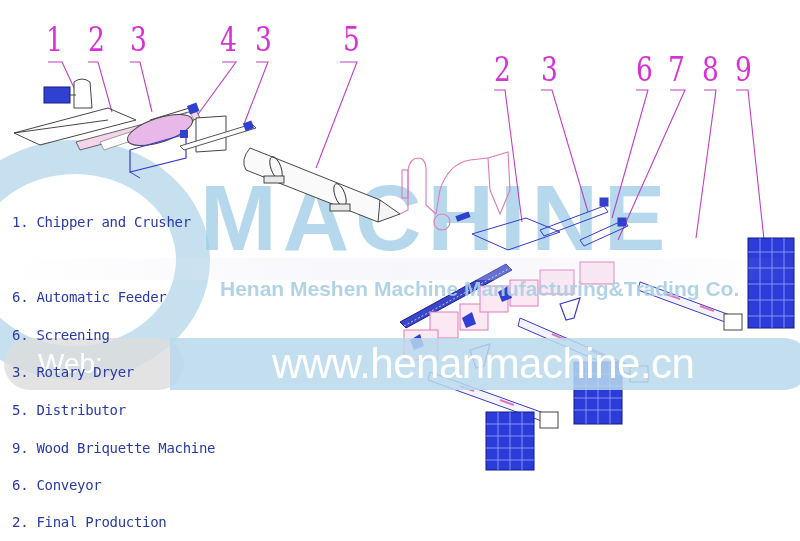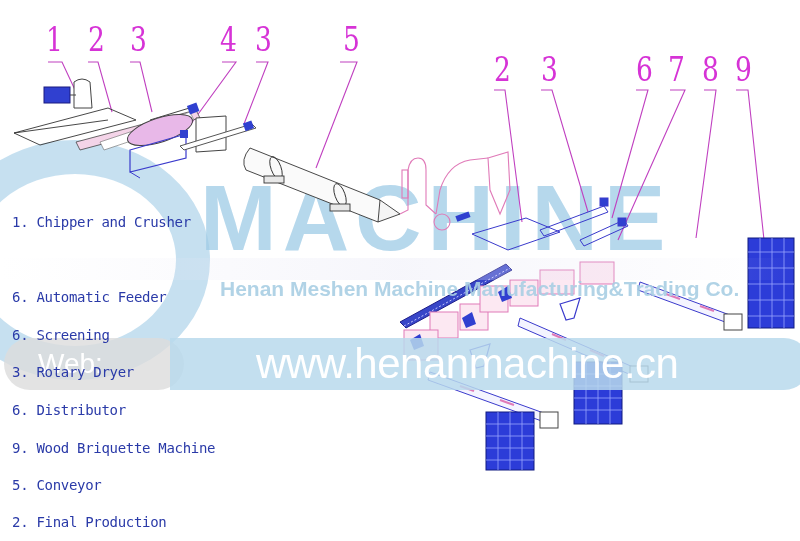--- a/index.html
+++ b/index.html
@@ -6,21 +6,21 @@
     body { width:800px; height:541px; position:relative; overflow:hidden; font-family:"DejaVu Serif", serif; }
     .canvas { position:absolute; left:0; top:0; width:800px; height:541px; }
     
     .wm-machine { position:absolute; left:200px; top:172px; font-family:"Liberation Sans", sans-serif; font-weight:bold; font-size:92px; letter-spacing:6px; color:#9ecbe6; opacity:0.75; line-height:1; white-space:nowrap; }
     .wm-ring { position:absolute; left:-60px; top:140px; width:270px; height:240px; border:34px solid #a8d0e8; border-radius:50%; opacity:0.65; box-sizing:border-box; }
     .wm-trade { position:absolute; left:285px; top:238px; font-family:"Liberation Sans", sans-serif; font-size:34px; color:#7a7a7a; opacity:0.9; white-space:nowrap; letter-spacing:-0.5px; }
     .wm-company { position:absolute; left:212px; top:277px; font-family:"Liberation Sans", sans-serif; font-weight:bold; font-size:21px; color:#a9cfe4; opacity:0.9; white-space:nowrap;margin-left:8px; }
     .wm-band { position:absolute; left:170px; top:338px; width:640px; height:52px; background:#b9d9ec; opacity:0.85; border-radius:0 26px 26px 0; }
     .wm-web-pill { position:absolute; left:4px; top:338px; width:180px; height:52px; background:#dcdcdc; opacity:0.8; border-radius:26px; }
     .wm-web { position:absolute; left:38px; top:338px; font-family:"Liberation Sans", sans-serif; font-size:28px; color:#ffffff; line-height:52px; }
-    .wm-url { position:absolute; left:256px; top:338px; font-family:"Liberation Sans", sans-serif; font-size:42px; color:#ffffff; line-height:52px; letter-spacing:-0.5px; }
+    .wm-url { position:absolute; left:272px; top:338px; font-family:"Liberation Sans", sans-serif; font-size:42px; color:#ffffff; line-height:52px; letter-spacing:-0.5px; }
     .blur-strip { position:absolute; left:0; top:258px; width:800px; height:22px; background:linear-gradient(90deg, rgba(255,255,255,0.0), rgba(230,230,245,0.35), rgba(255,255,255,0)); }
     
     .callout { position:absolute; font-family:"DejaVu Serif", serif; font-size:34px; color:#d633d6; line-height:1; transform:scaleX(0.78); transform-origin:left top; }
     
     .legend { position:absolute; left:12px; top:0; width:260px; }
     .legend-item { position:absolute; left:0; font-family:"DejaVu Sans Mono", monospace; font-size:14px; font-weight:normal; color:#2a3aa8; white-space:nowrap; letter-spacing:-0.3px; }
     svg { position:absolute; left:0; top:0; }
   </style>
 </head>
 <body>
@@ -202,19 +202,19 @@
   <div class="callout" style="left:636px;top:52px">6</div>
   <div class="callout" style="left:668px;top:52px">7</div>
   <div class="callout" style="left:702px;top:52px">8</div>
   <div class="callout" style="left:735px;top:52px">9</div>
 
   <div class="legend">
     <div class="legend-item" style="top:214px">1. Chipper and Crusher</div>
     <div class="legend-item" style="top:289px">6. Automatic Feeder</div>
     <div class="legend-item" style="top:327px">6. Screening</div>
     <div class="legend-item" style="top:364px">3. Rotary Dryer</div>
-    <div class="legend-item" style="top:402px">6. Distributor</div>
+    <div class="legend-item" style="top:402px">5. Distributor</div>
     <div class="legend-item" style="top:440px">9. Wood Briquette Machine</div>
-    <div class="legend-item" style="top:477px">5. Conveyor</div>
+    <div class="legend-item" style="top:477px">6. Conveyor</div>
     <div class="legend-item" style="top:514px">2. Final Production</div>
   </div>
 
 </div>
 
 </body></html>

